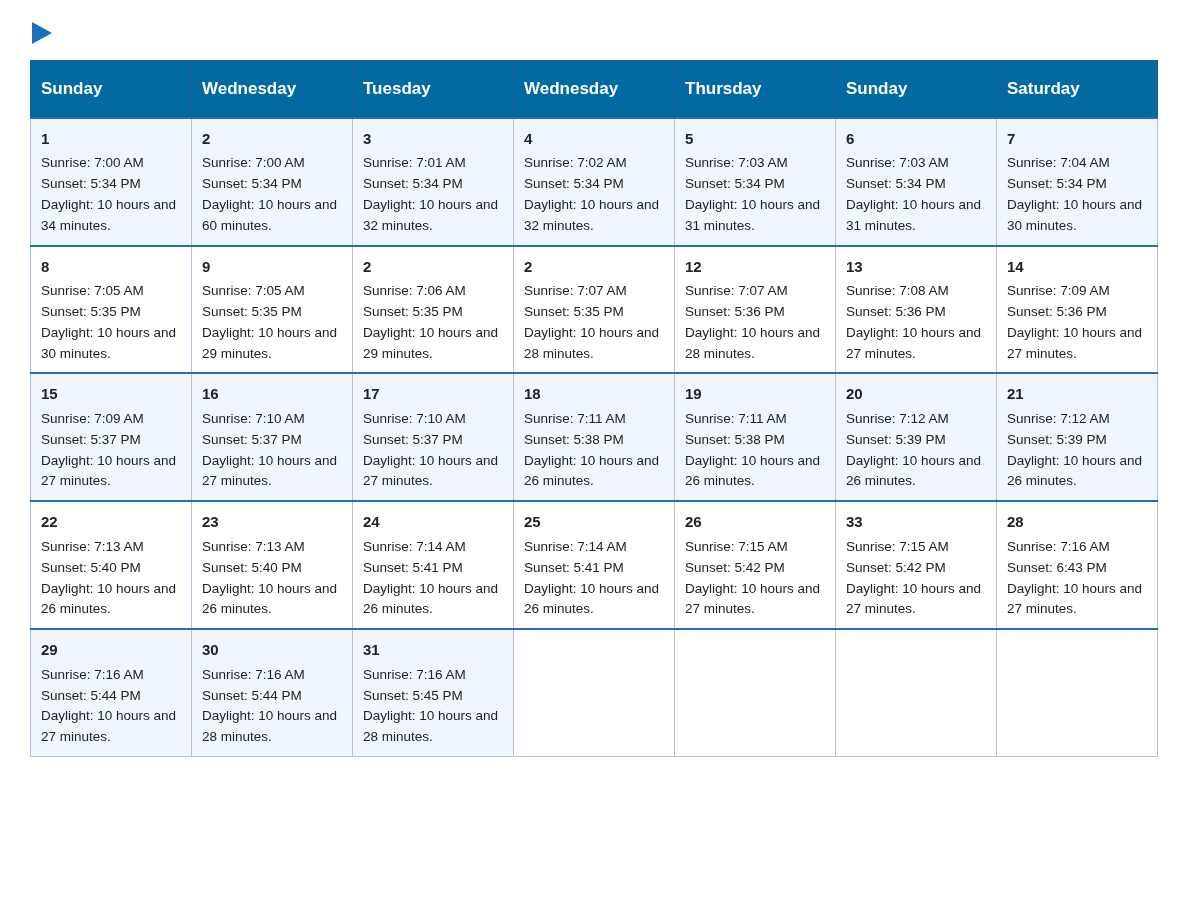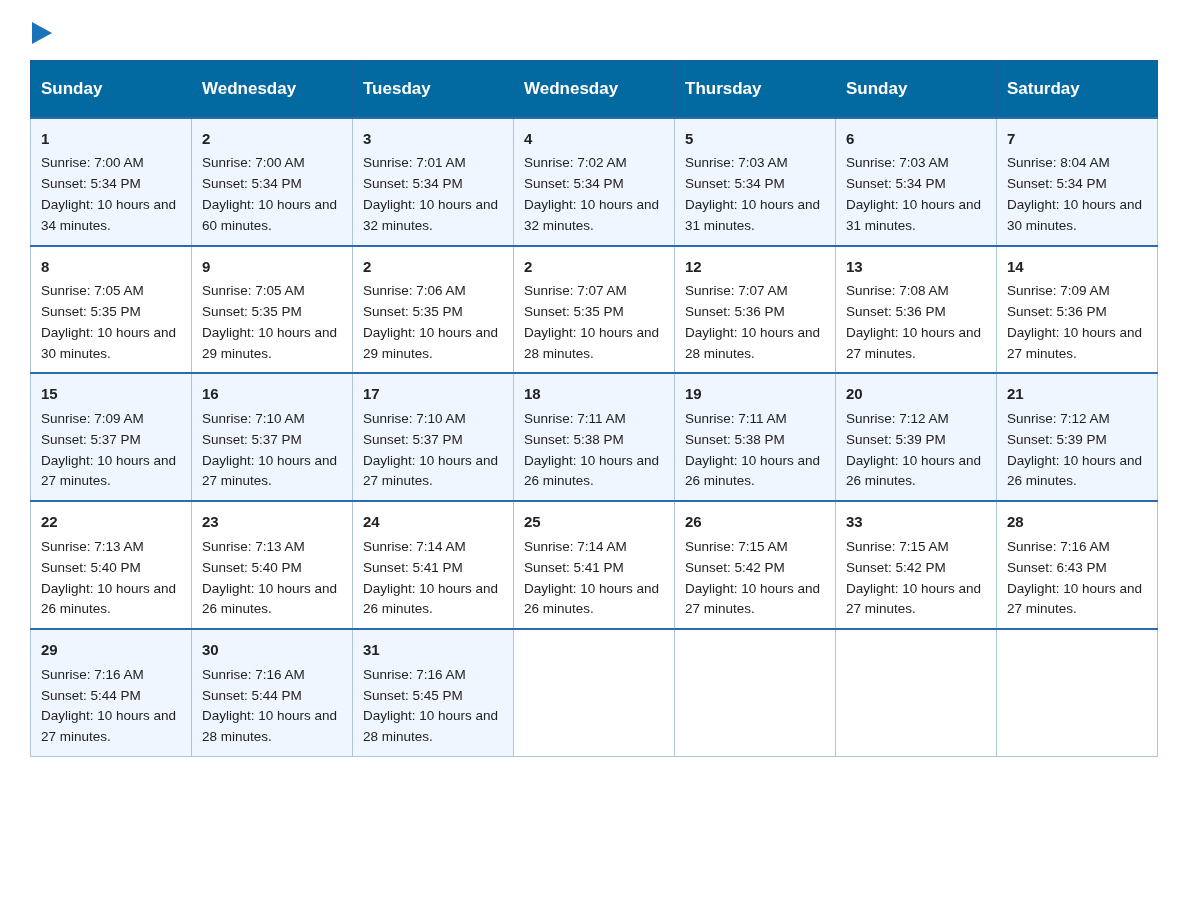--- a/index.html
+++ b/index.html
@@ -114,21 +114,21 @@
       </tr>
   </thead>
   <tbody id="calendar-body">
   <tr class="week-row">
         <td><span class="day-num">1</span><span>Sunrise: 7:00 AM</span><br><span>Sunset: 5:34 PM</span><br><span>Daylight: 10 hours and 34 minutes.</span></td>
         <td><span class="day-num">2</span><span>Sunrise: 7:00 AM</span><br><span>Sunset: 5:34 PM</span><br><span>Daylight: 10 hours and 60 minutes.</span></td>
         <td><span class="day-num">3</span><span>Sunrise: 7:01 AM</span><br><span>Sunset: 5:34 PM</span><br><span>Daylight: 10 hours and 32 minutes.</span></td>
         <td><span class="day-num">4</span><span>Sunrise: 7:02 AM</span><br><span>Sunset: 5:34 PM</span><br><span>Daylight: 10 hours and 32 minutes.</span></td>
         <td><span class="day-num">5</span><span>Sunrise: 7:03 AM</span><br><span>Sunset: 5:34 PM</span><br><span>Daylight: 10 hours and 31 minutes.</span></td>
         <td><span class="day-num">6</span><span>Sunrise: 7:03 AM</span><br><span>Sunset: 5:34 PM</span><br><span>Daylight: 10 hours and 31 minutes.</span></td>
-        <td><span class="day-num">7</span><span>Sunrise: 8:04 AM</span><br><span>Sunset: 5:34 PM</span><br><span>Daylight: 10 hours and 30 minutes.</span></td>
+        <td><span class="day-num">7</span><span>Sunrise: 7:04 AM</span><br><span>Sunset: 5:34 PM</span><br><span>Daylight: 10 hours and 30 minutes.</span></td>
       </tr>
       <tr class="week-row">
         <td><span class="day-num">8</span><span>Sunrise: 7:05 AM</span><br><span>Sunset: 5:35 PM</span><br><span>Daylight: 10 hours and 30 minutes.</span></td>
         <td><span class="day-num">9</span><span>Sunrise: 7:05 AM</span><br><span>Sunset: 5:35 PM</span><br><span>Daylight: 10 hours and 29 minutes.</span></td>
         <td><span class="day-num">2</span><span>Sunrise: 7:06 AM</span><br><span>Sunset: 5:35 PM</span><br><span>Daylight: 10 hours and 29 minutes.</span></td>
         <td><span class="day-num">2</span><span>Sunrise: 7:07 AM</span><br><span>Sunset: 5:35 PM</span><br><span>Daylight: 10 hours and 28 minutes.</span></td>
         <td><span class="day-num">12</span><span>Sunrise: 7:07 AM</span><br><span>Sunset: 5:36 PM</span><br><span>Daylight: 10 hours and 28 minutes.</span></td>
         <td><span class="day-num">13</span><span>Sunrise: 7:08 AM</span><br><span>Sunset: 5:36 PM</span><br><span>Daylight: 10 hours and 27 minutes.</span></td>
         <td><span class="day-num">14</span><span>Sunrise: 7:09 AM</span><br><span>Sunset: 5:36 PM</span><br><span>Daylight: 10 hours and 27 minutes.</span></td>
       </tr>

